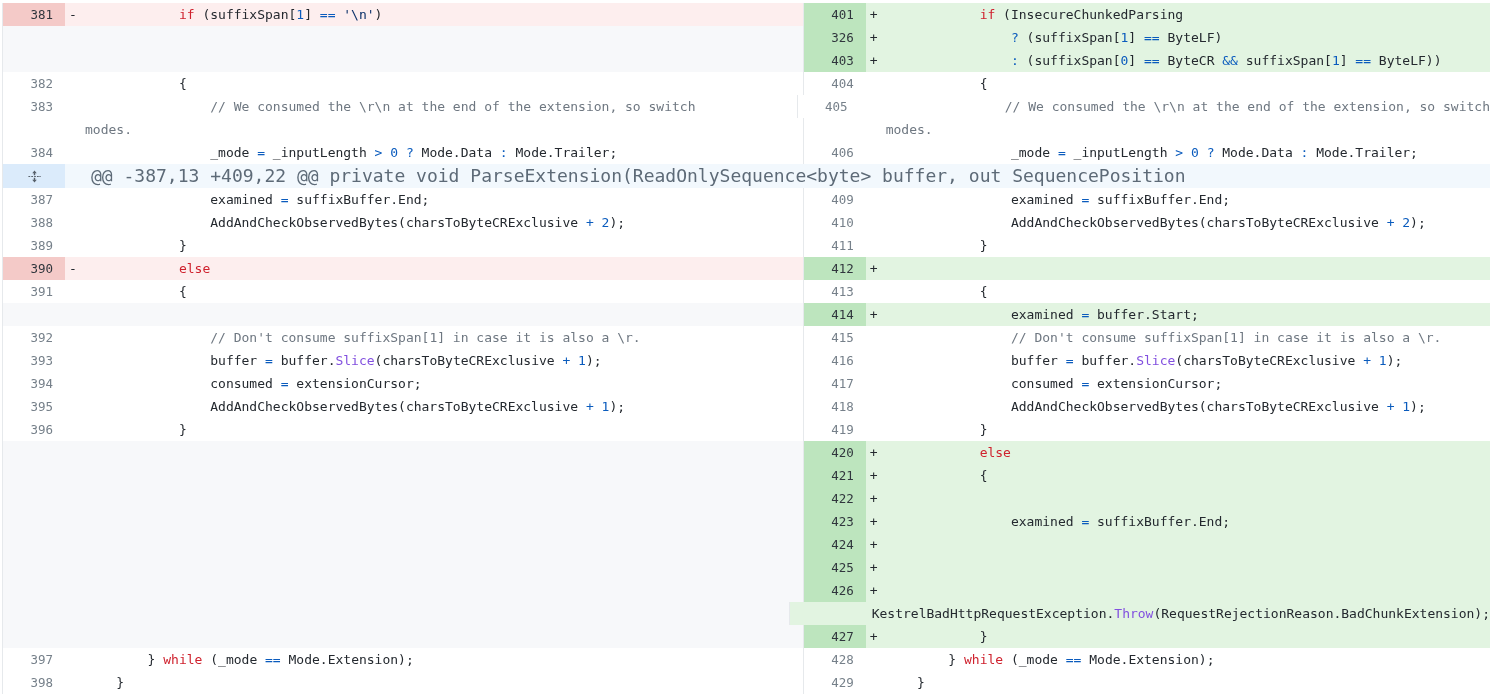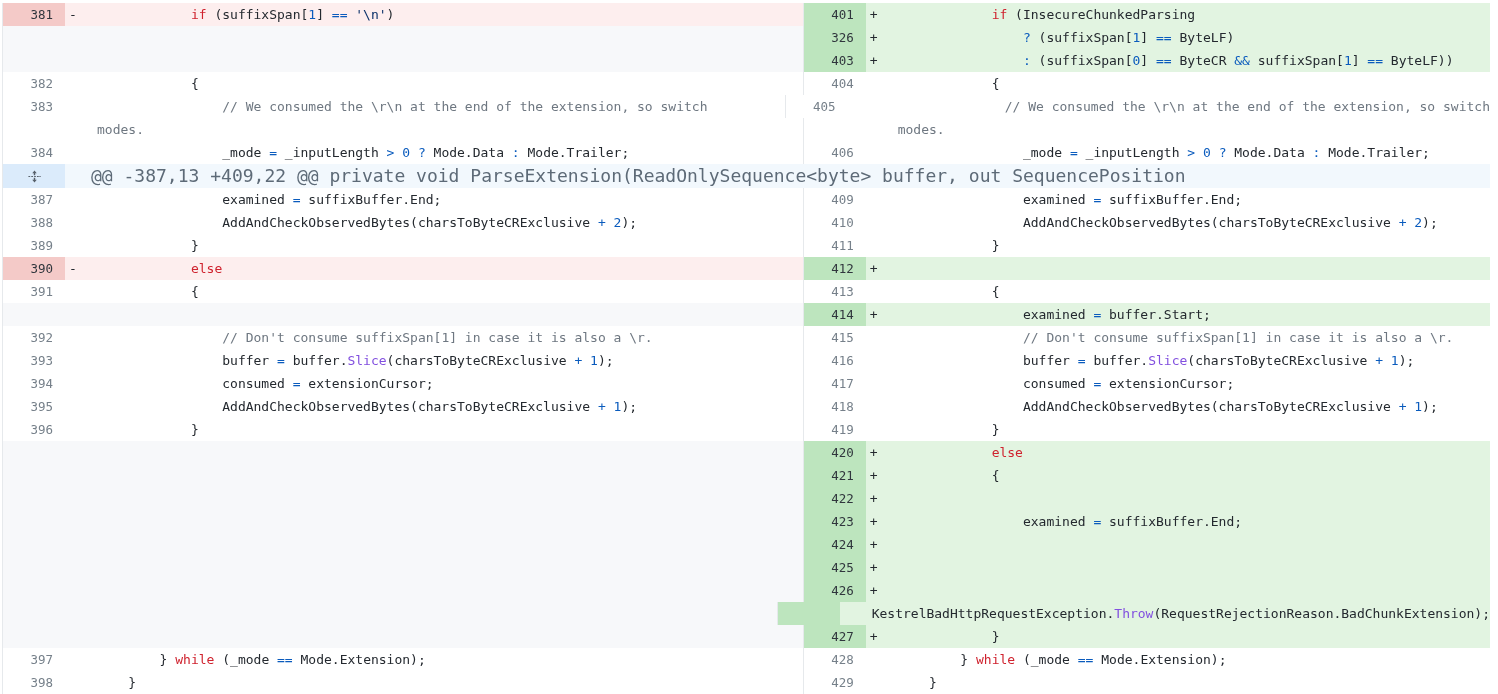--- a/index.html
+++ b/index.html
@@ -1,24 +1,24 @@
 <!DOCTYPE html>
 <html style="--border: #e6e9ec; --filler: #f7f8fa; --add-line: #e2f4e1; --add-gutter: #bde5be; --add-word: #aee8b4; --del-line: #fdeeee; --del-gutter: #f4cac8; --hunk-bg: #f2f8fd; --hunk-gutter: #dbebfb; --hunk-text: #5d6a77; --line-num: #76808a; --line-num-dark: #30363d; --plain: #24292f; --kw: #cf222e; --numlit: #0a5bbd; --str: #0a3069; --fn: #8250df; --comment: #6e7781;"><head>
 <meta charset="utf-8">
 <style>
   *{box-sizing:border-box;margin:0;padding:0}
   html,body{width:1498px;height:694px;overflow:hidden;background:#fff;}
   body{font-family:"DejaVu Sans Mono","Liberation Mono",monospace;}
   .diff{margin:3px 0 0 2px;width:1488px;border-left:1px solid var(--border);}
   .row{display:flex;height:23px;}
   .half{display:flex;width:860px;height:100%;background:#fff;}
-  .half.right{width:739px;border-left:1px solid var(--border);}
+  .half.right{width:739px;border-left:1px solid var(--border);align-items:flex-end;}
   .num{width:62px;flex:none;text-align:right;padding-right:12px;font-size:12.5px;line-height:23px;color:var(--line-num);cursor:pointer;}
   .sign{width:20px;flex:none;padding-left:4px;font-size:13px;line-height:23px;color:var(--plain);}
-  .code{flex:1;white-space:pre;overflow:hidden;font-size:13px;line-height:23px;color:var(--plain);margin-left:12px;}
+  .code{flex:1;white-space:pre;overflow:hidden;font-size:13px;line-height:23px;color:var(--plain);}
   .half.add{background:var(--add-line)}
   .half.add .num{background:var(--add-gutter);color:var(--line-num-dark)}
   .half.del{background:var(--del-line)}
   .half.del .num{background:var(--del-gutter);color:var(--line-num-dark)}
   .half.emp{background:var(--filler)}
   .code .p{color:var(--plain)}
   .code .k{color:var(--kw)}
   .code .n{color:var(--numlit)}
   .code .s{color:var(--str)}
   .code .c{color:var(--comment)}

